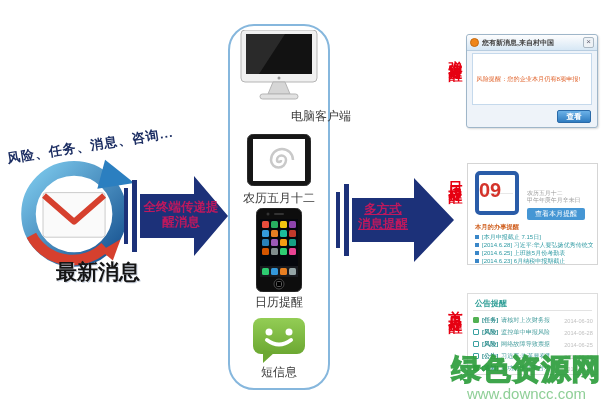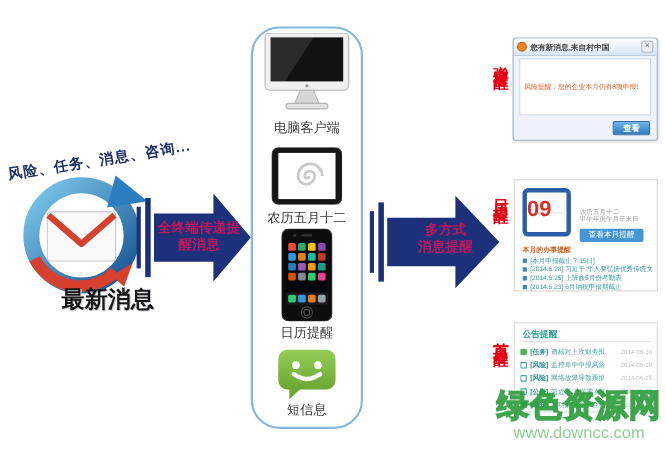--- a/index.html
+++ b/index.html
@@ -9,21 +9,21 @@
 
   
   .tags-line{left:6px;top:150px;width:210px;transform:rotate(-9deg);transform-origin:left top;
              font-size:13px;font-weight:bold;color:#1c2e63;letter-spacing:1px;}
   .source-label{left:28px;top:258px;width:140px;text-align:center;font-size:21px;font-weight:900;
                 color:#151515;text-shadow:1px 1px 0 #cfd6e2;}
 
   
   .arrow-text{color:#be185d;font-weight:bold;font-size:12.5px;line-height:15px;text-align:center;}
   .arrow1-text{left:138px;top:200px;width:86px;}
-  .arrow2-text{left:366px;top:202px;width:78px;}
+  .arrow2-text{left:344px;top:202px;width:78px;text-decoration:underline;}
 
   
   .device-panel{left:228px;top:24px;width:102px;height:366px;border:2.5px solid #86b7dd;
                 border-radius:26px;background:#fff;box-sizing:border-box;}
   .dev-icon{left:50%;transform:translateX(-50%);}
   .dev-label{width:102px;text-align:center;font-size:12px;color:#3a3a3a;left:0;}
 
   
   .vlabel{writing-mode:vertical-rl;text-orientation:upright;color:#e60012;font-weight:bold;
           font-size:14px;letter-spacing:3px;line-height:16px;}
@@ -119,21 +119,21 @@
   <div class="abs device-panel"></div>
 
   <svg class="abs dev-icon" style="left:279px;top:30px;transform:translateX(-50%);" width="80" height="74" viewBox="0 0 80 74">
     <rect x="2" y="0" width="76" height="52" rx="4" fill="#f0f0f0" stroke="#b5b5b5"></rect>
     <rect x="7" y="4" width="66" height="40" fill="#121212"></rect>
     <polygon points="7,4 46,4 20,44 7,44" fill="rgba(255,255,255,.10)"></polygon>
     <circle cx="40" cy="48" r="1.5" fill="#999"></circle>
     <polygon points="34,52 46,52 51,64 29,64" fill="#d6d6d6" stroke="#b5b5b5"></polygon>
     <rect x="21" y="64" width="38" height="5" rx="2.5" fill="#e2e2e2" stroke="#b5b5b5"></rect>
   </svg>
-  <div class="abs dev-label" style="left:228px;top:108px;">电脑客户端</div>
+  <div class="abs dev-label" style="left:228px;top:108px;padding-left:42px;">电脑客户端</div>
 
   <svg class="abs dev-icon" style="left:279px;top:134px;transform:translateX(-50%);" width="64" height="52" viewBox="0 0 64 52">
     <rect x="0" y="0" width="64" height="52" rx="7" fill="#161616" stroke="#3c3c3c"></rect>
     <rect x="6" y="5" width="52" height="42" fill="#ffffff"></rect>
     <path d="M 34 26 a 2 2 0 1 1 -4 0 a 4.5 4.5 0 1 1 9 0 a 7.5 7.5 0 1 1 -15 0 a 11 11 0 1 1 22 0" stroke="#c9c9c9" stroke-width="2.5" fill="none"></path>
   </svg>
   <div class="abs dev-label" style="left:228px;top:190px;">农历五月十二</div>
 
   <svg class="abs dev-icon" style="left:279px;top:208px;transform:translateX(-50%);" width="46" height="84" viewBox="0 0 46 84">
     <rect x="0" y="0" width="46" height="84" rx="7" fill="#0d0d0d" stroke="#3a3a3a"></rect>

